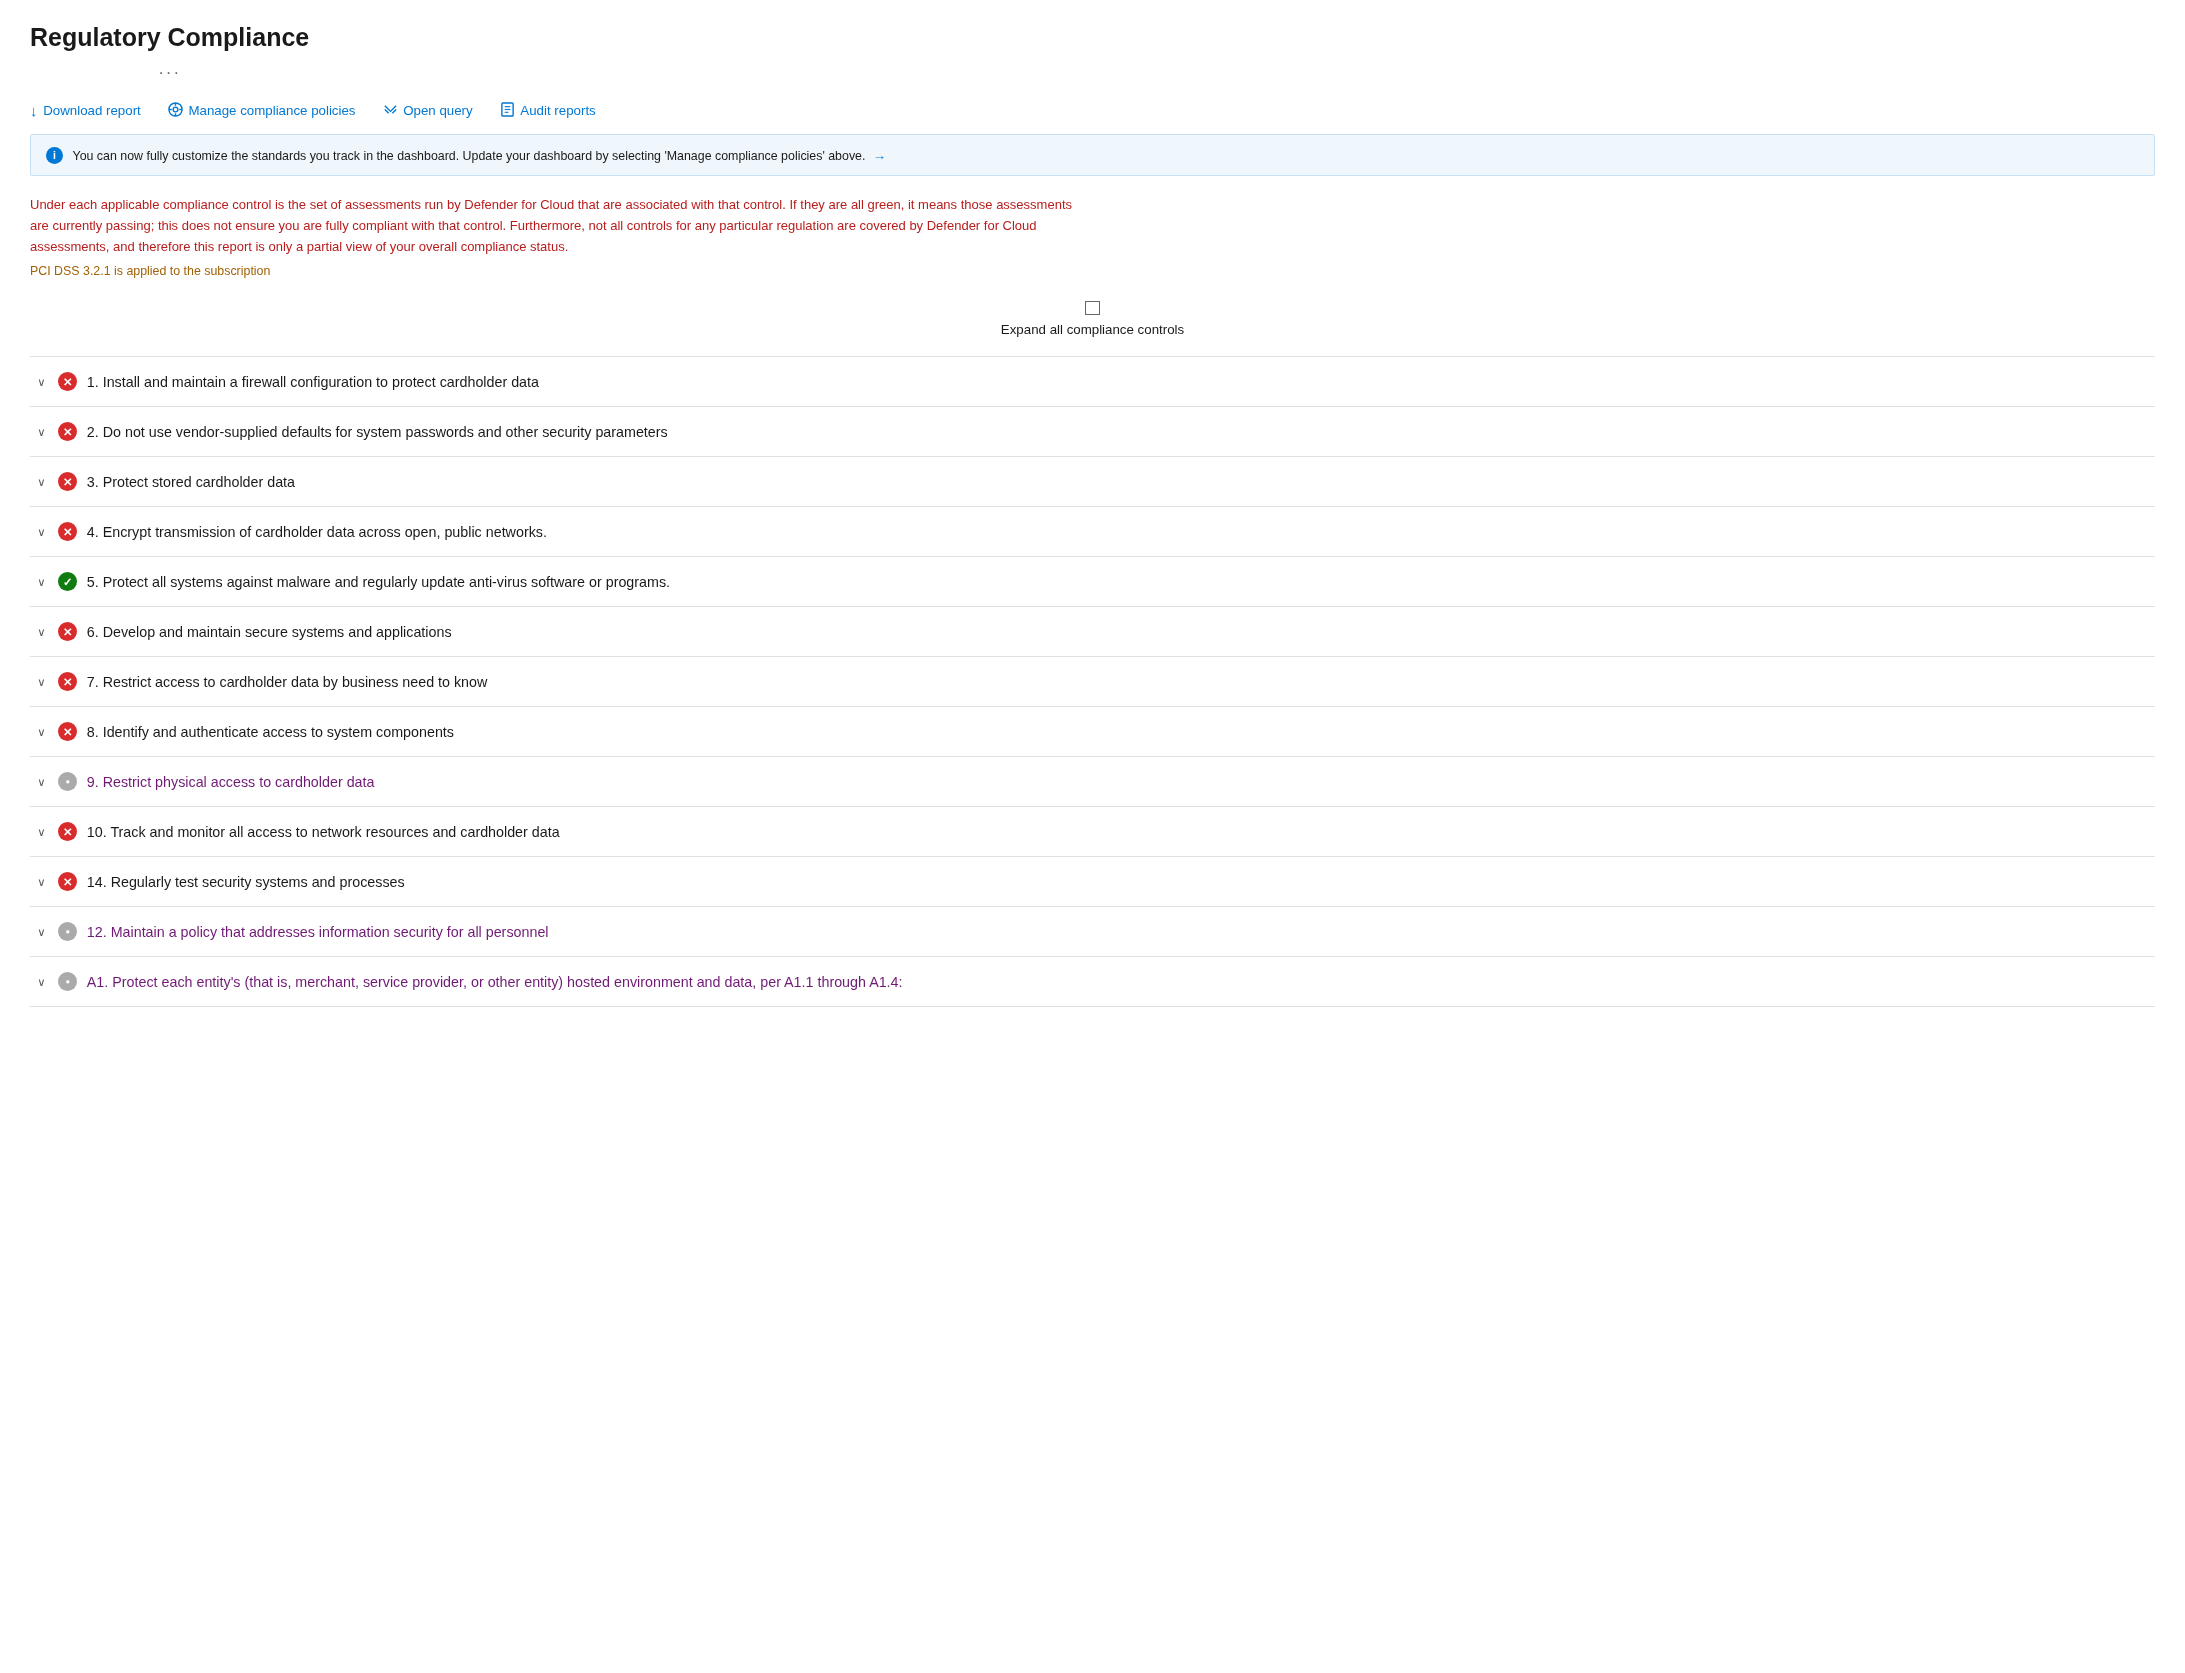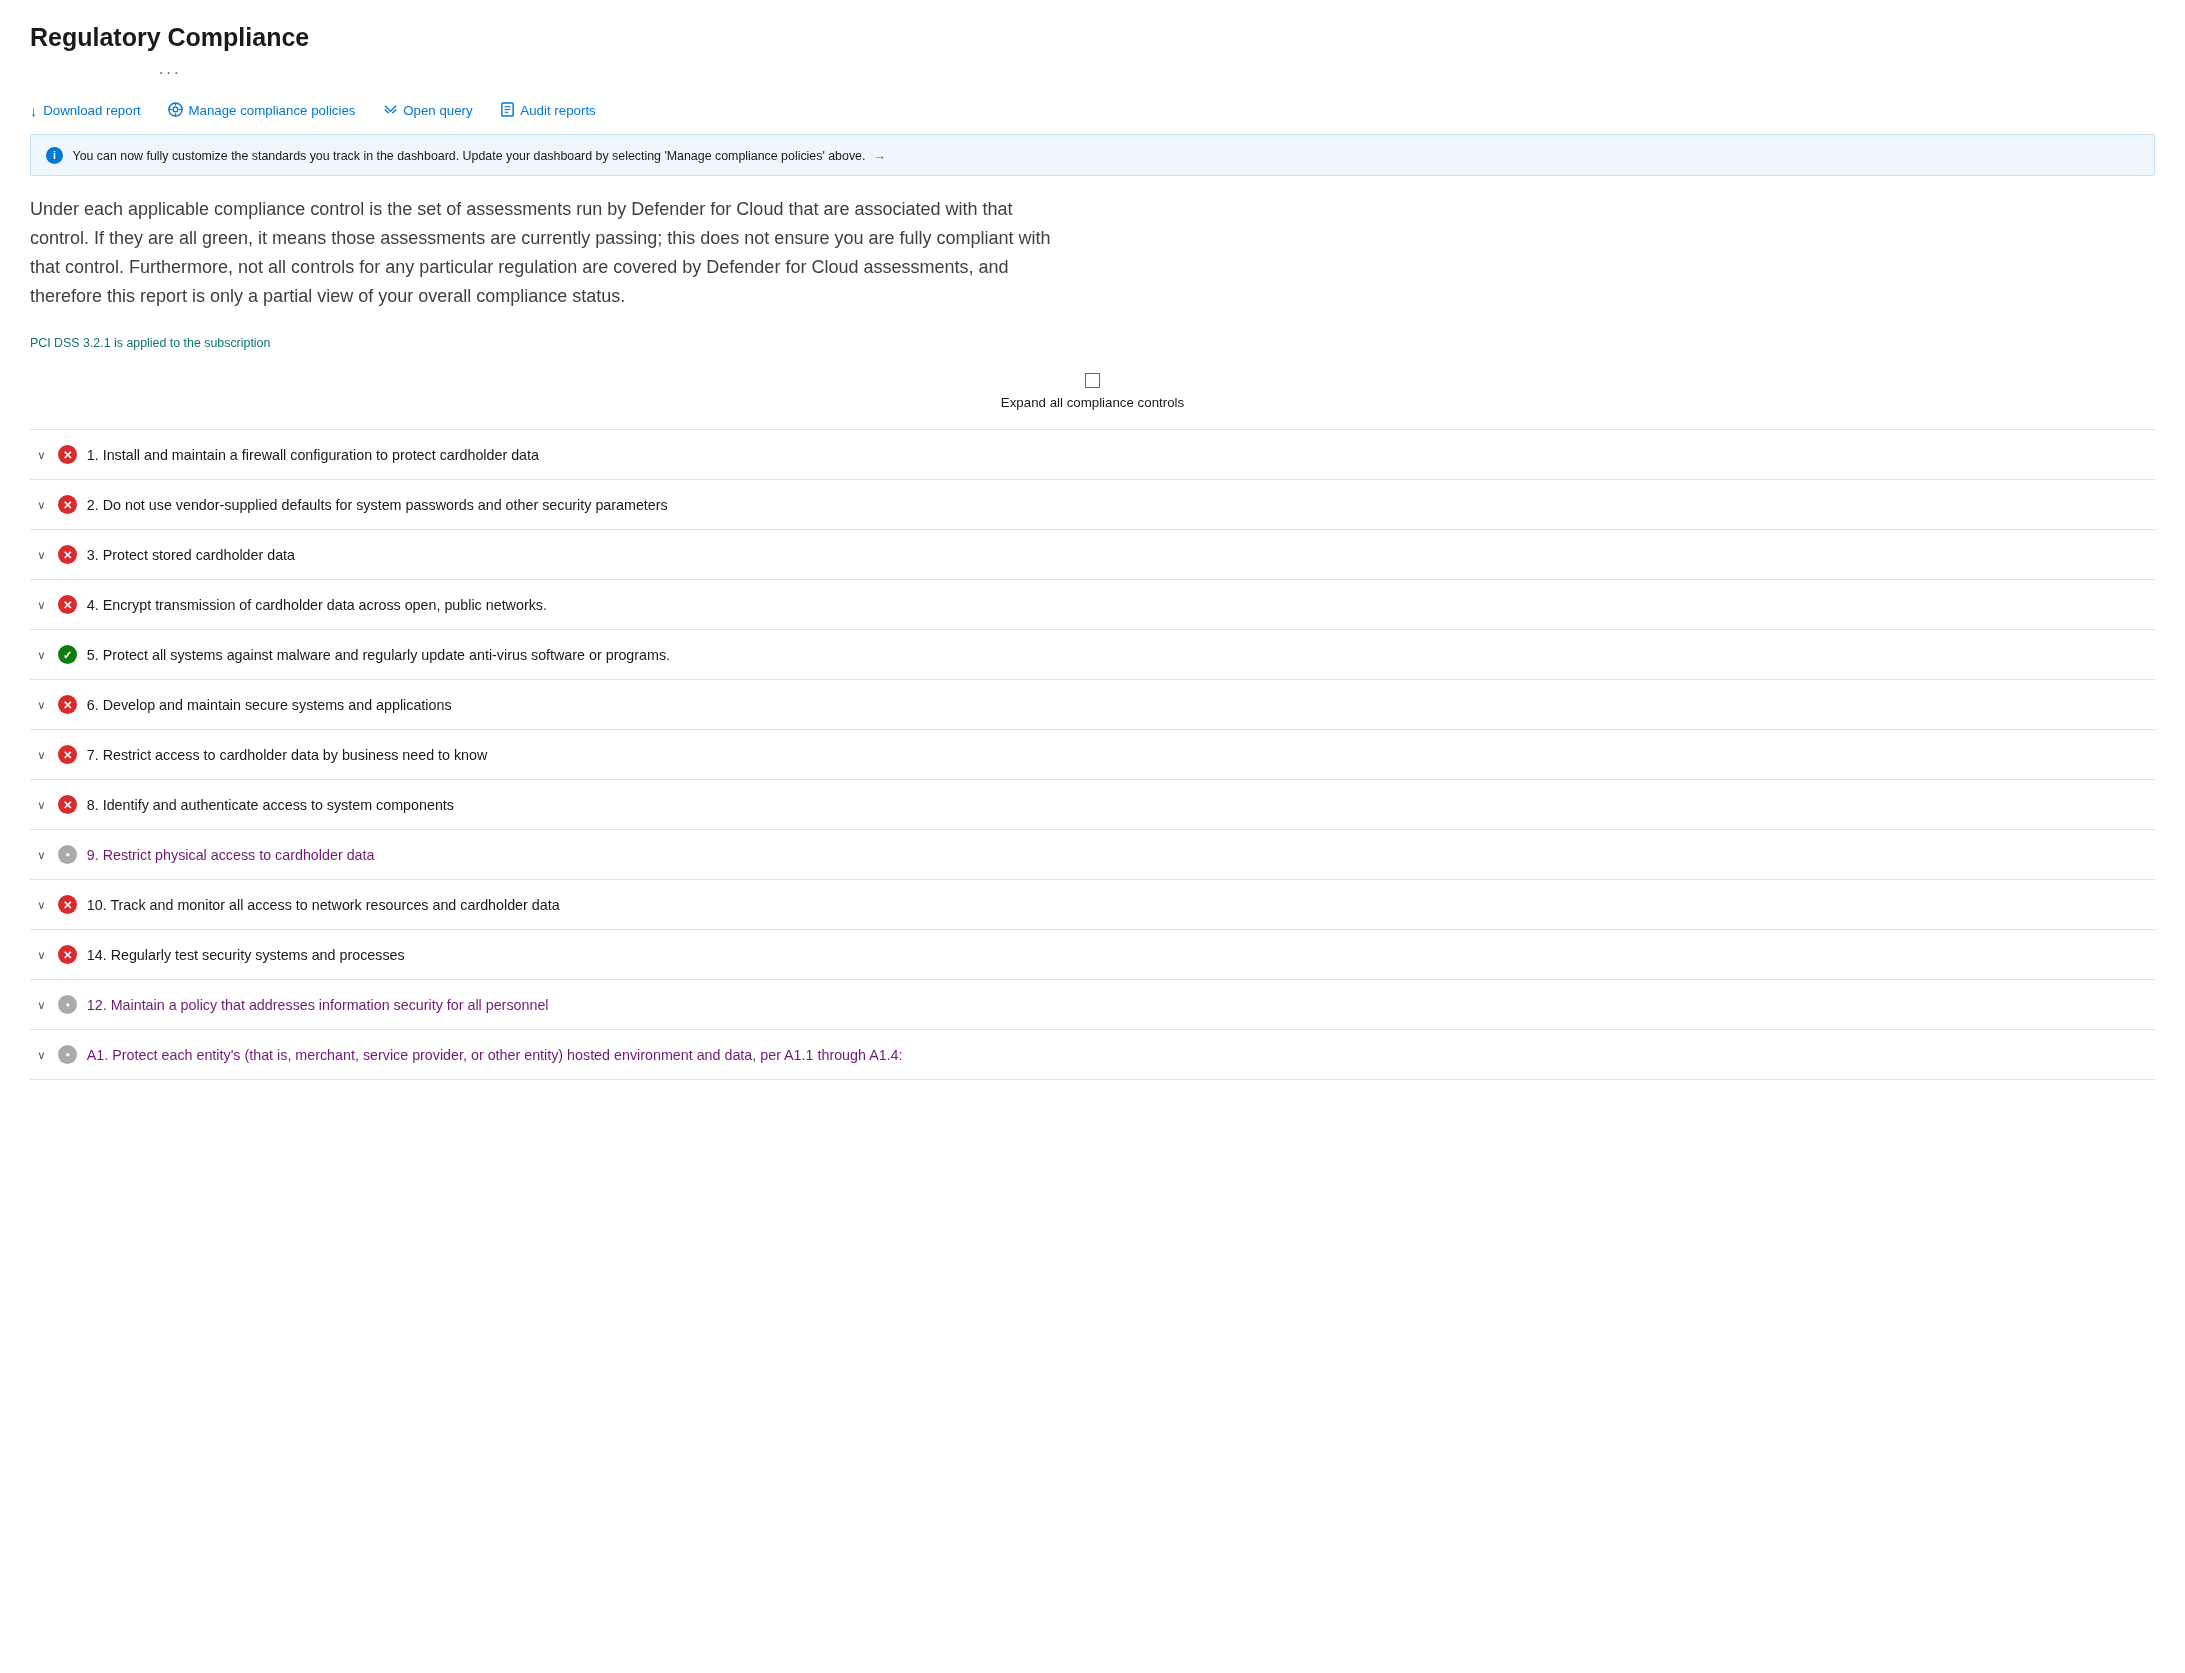--- a/index.html
+++ b/index.html
@@ -65,28 +65,28 @@
     .info-banner-text {
       font-size: 12.4px;
       color: #1a1a1a;
     }
     .info-arrow {
       color: #0078d4;
       margin-left: 3.8px;
       font-size: 13.3px;
     }
     .description-block {
-      font-size: 18px;
-      color: #404040;
+      font-size: 13px;
+      color: #b91c1c;
       line-height: 1.6;
-      margin-bottom: 25px;
+      margin-bottom: 5px;
       max-width: 1046px;
     }
     .pci-link {
-      color: #0f766e;
+      color: #a16207;
       text-decoration: none;
       font-size: 12.4px;
       margin-bottom: 23px;
       display: inline-block;
     }
     .expand-all-row {
       display: flex;
       align-items: center;
       gap: 7.6px;
       margin-bottom: 19px;

